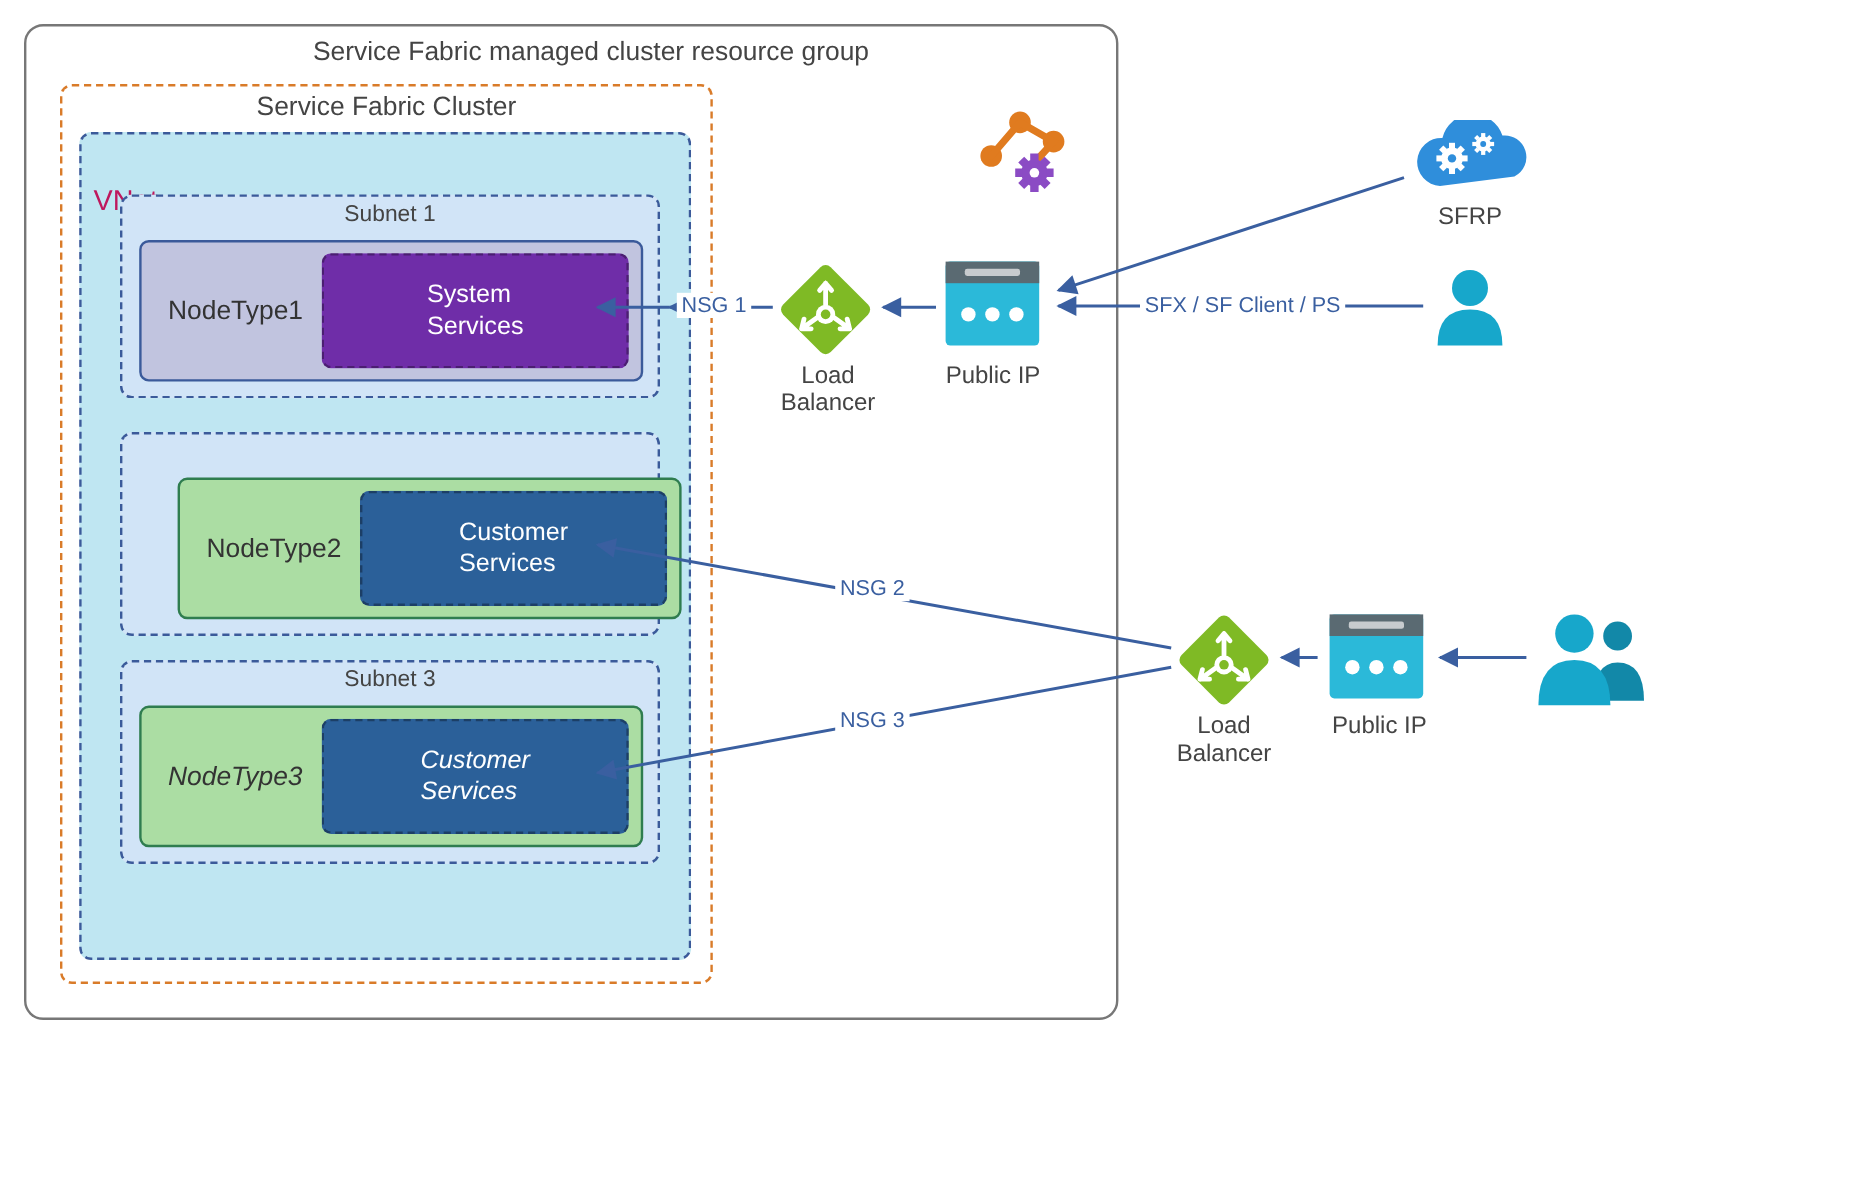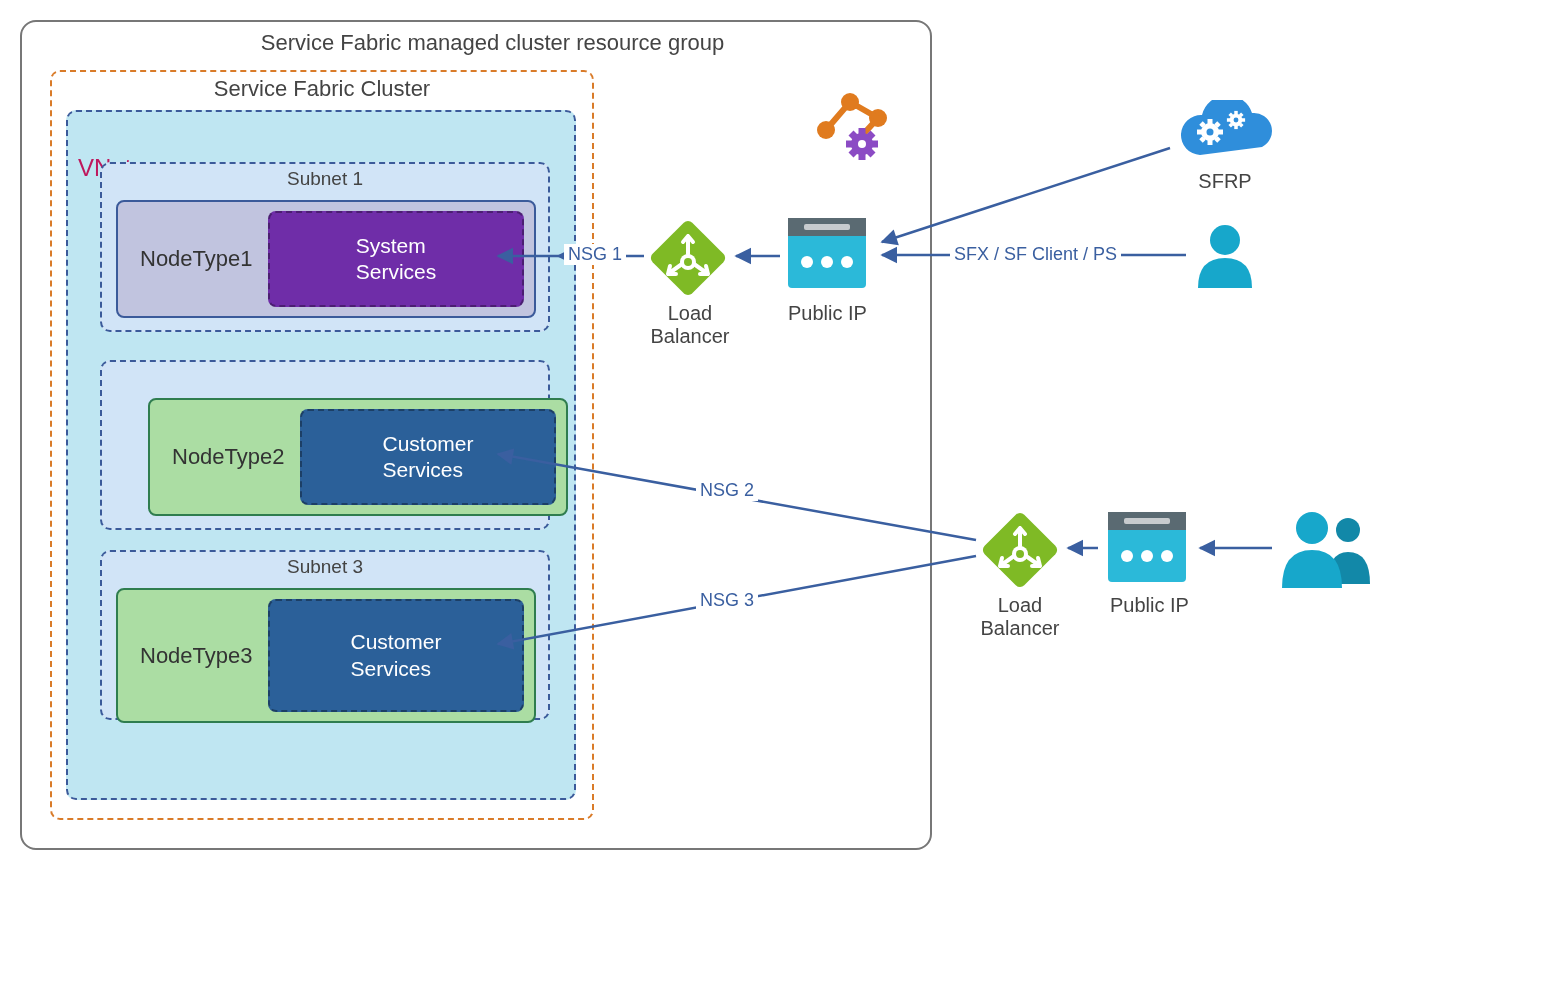--- a/index.html
+++ b/index.html
@@ -144,21 +144,21 @@
     <div class="box nodetype greenish" style="left:14px; top:36px; width:420px; height:118px;margin-left:32px;">
       <div class="nodetype-label">NodeType2</div>
       <div class="services blue">
         <span>Customer<br>Services</span>
       </div>
     </div>
   </div>
 
   <div class="box subnet subnet-bg2" style="left:80px; top:530px; width:450px; height:170px;">
     <div class="subnet-label">Subnet 3</div>
-    <div class="box nodetype greenish" style="left:14px; top:36px; width:420px; height:135px;">
+    <div class="box nodetype greenish" style="left:14px; top:36px; width:420px; height:118px;font-style:italic;">
       <div class="nodetype-label">NodeType3</div>
       <div class="services blue">
         <span>Customer<br>Services</span>
       </div>
     </div>
   </div>
 
   <div class="box" style="left:628px; top:198px; width:80px; height:80px;">
     <svg viewBox="0 0 80 80" width="80" height="80">
       <g transform="translate(40,40) rotate(45)">

